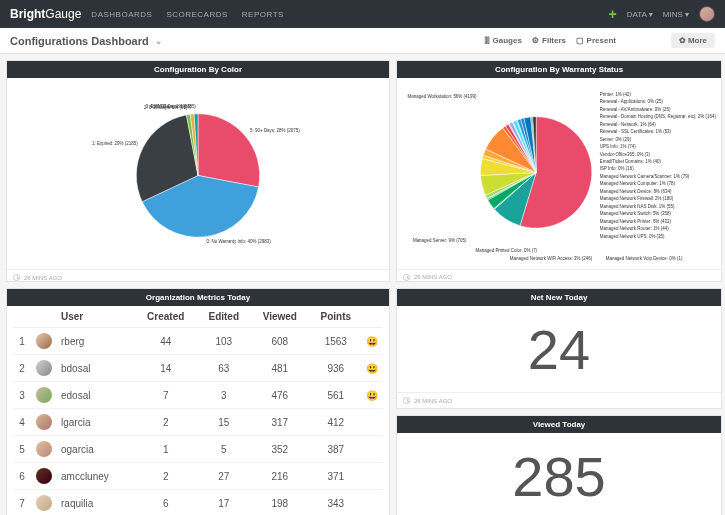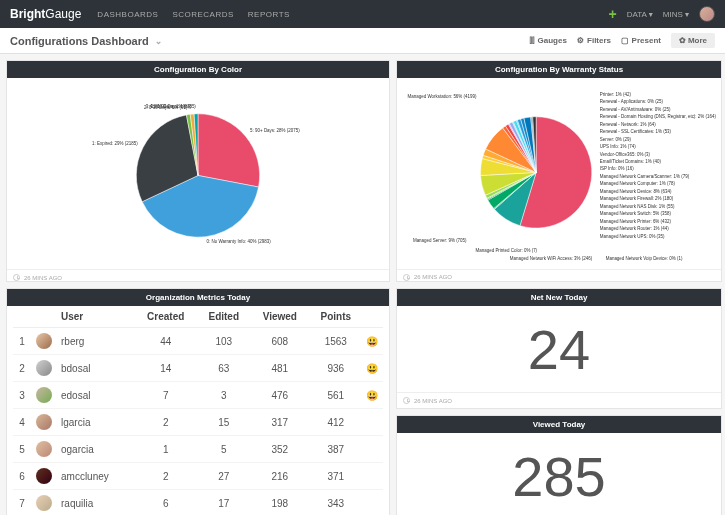--- a/index.html
+++ b/index.html
@@ -1,29 +1,29 @@
 <!DOCTYPE html>
 <html><head>
 <meta charset="utf-8">
 <style>
 * { box-sizing: border-box; margin: 0; padding: 0; }
 body { font-family: -apple-system, Helvetica, Arial, sans-serif; background: #f5f5f5; font-size: 10px; color: #333; width: 725px; }
 .topbar { background: #2d3338; height: 28px; display: flex; align-items: center; padding: 0 10px; color: #aaa; }
-.brand { color: #fff; font-weight: 600; font-size: 12px; margin-right: 16px; }
+.brand { color: #fff; font-weight: 600; font-size: 12px; margin-right: 10px; }
 .brand .light { font-weight: 300; }
 .nav-item { font-size: 8px; letter-spacing: 0.5px; margin-right: 14px; cursor: pointer; }
 .topbar-right { margin-left: auto; display: flex; align-items: center; gap: 10px; font-size: 8px; }
 .plus { color: #7bc043; font-size: 14px; font-weight: bold; cursor: pointer; }
 .avatar-sm { width: 16px; height: 16px; border-radius: 50%; background: linear-gradient(135deg,#d8b09a,#b88); border:1px solid #555; }
 .subbar { background: #fff; border-bottom: 1px solid #e0e0e0; height: 26px; display: flex; align-items: center; padding: 0 10px; font-weight: bold; }
 .dash-title { font-size: 11px; color: #555; }
 .chev { margin-left: 6px; color: #aaa; font-size: 9px; }
 .subbar-right { margin-left: auto; display: flex; align-items: center; gap: 10px; font-size: 8px; color: #666; }
 .sub-link { display: flex; align-items: center; gap: 3px; cursor: pointer; }
-.more-btn { background: #eee; border-radius: 2px; padding: 3px 8px; cursor: pointer; }
+.more-btn { background: #eee; border-radius: 2px; padding: 3px 8px; cursor: pointer; margin-left: 45px; }
 .grid { padding: 6px; display: grid; grid-template-columns: 384px 326px; gap: 6px; }
 .panel { background: #fff; border: 1px solid #e5e5e5; display: flex; flex-direction: column; position: relative; }
 .panel-header { background: #2d3338; color: #fff; font-size: 8px; font-weight: 600; text-align: center; padding: 4px 0; }
 .panel-body { flex: 1; position: relative; }
 .panel-footer { border-top: 1px solid #eee; font-size: 6px; color: #aaa; padding: 4px 6px; display: flex; align-items: center; gap: 4px; }
 .clock { width: 7px; height: 7px; border: 1px solid #ccc; border-radius: 50%; position: relative; }
 .clock::after { content: ''; position: absolute; width: 2px; height: 2px; border-left:1px solid #ccc; border-bottom:1px solid #ccc; left:3px; top:1px; }
 svg text { font-size: 4.5px; fill: #333; }
 .table { width: 100%; border-collapse: collapse; font-size: 10px; }
 .table th { font-weight: 600; color: #444; padding: 5px 4px; text-align: center; border-bottom: 1px solid #eee; }

